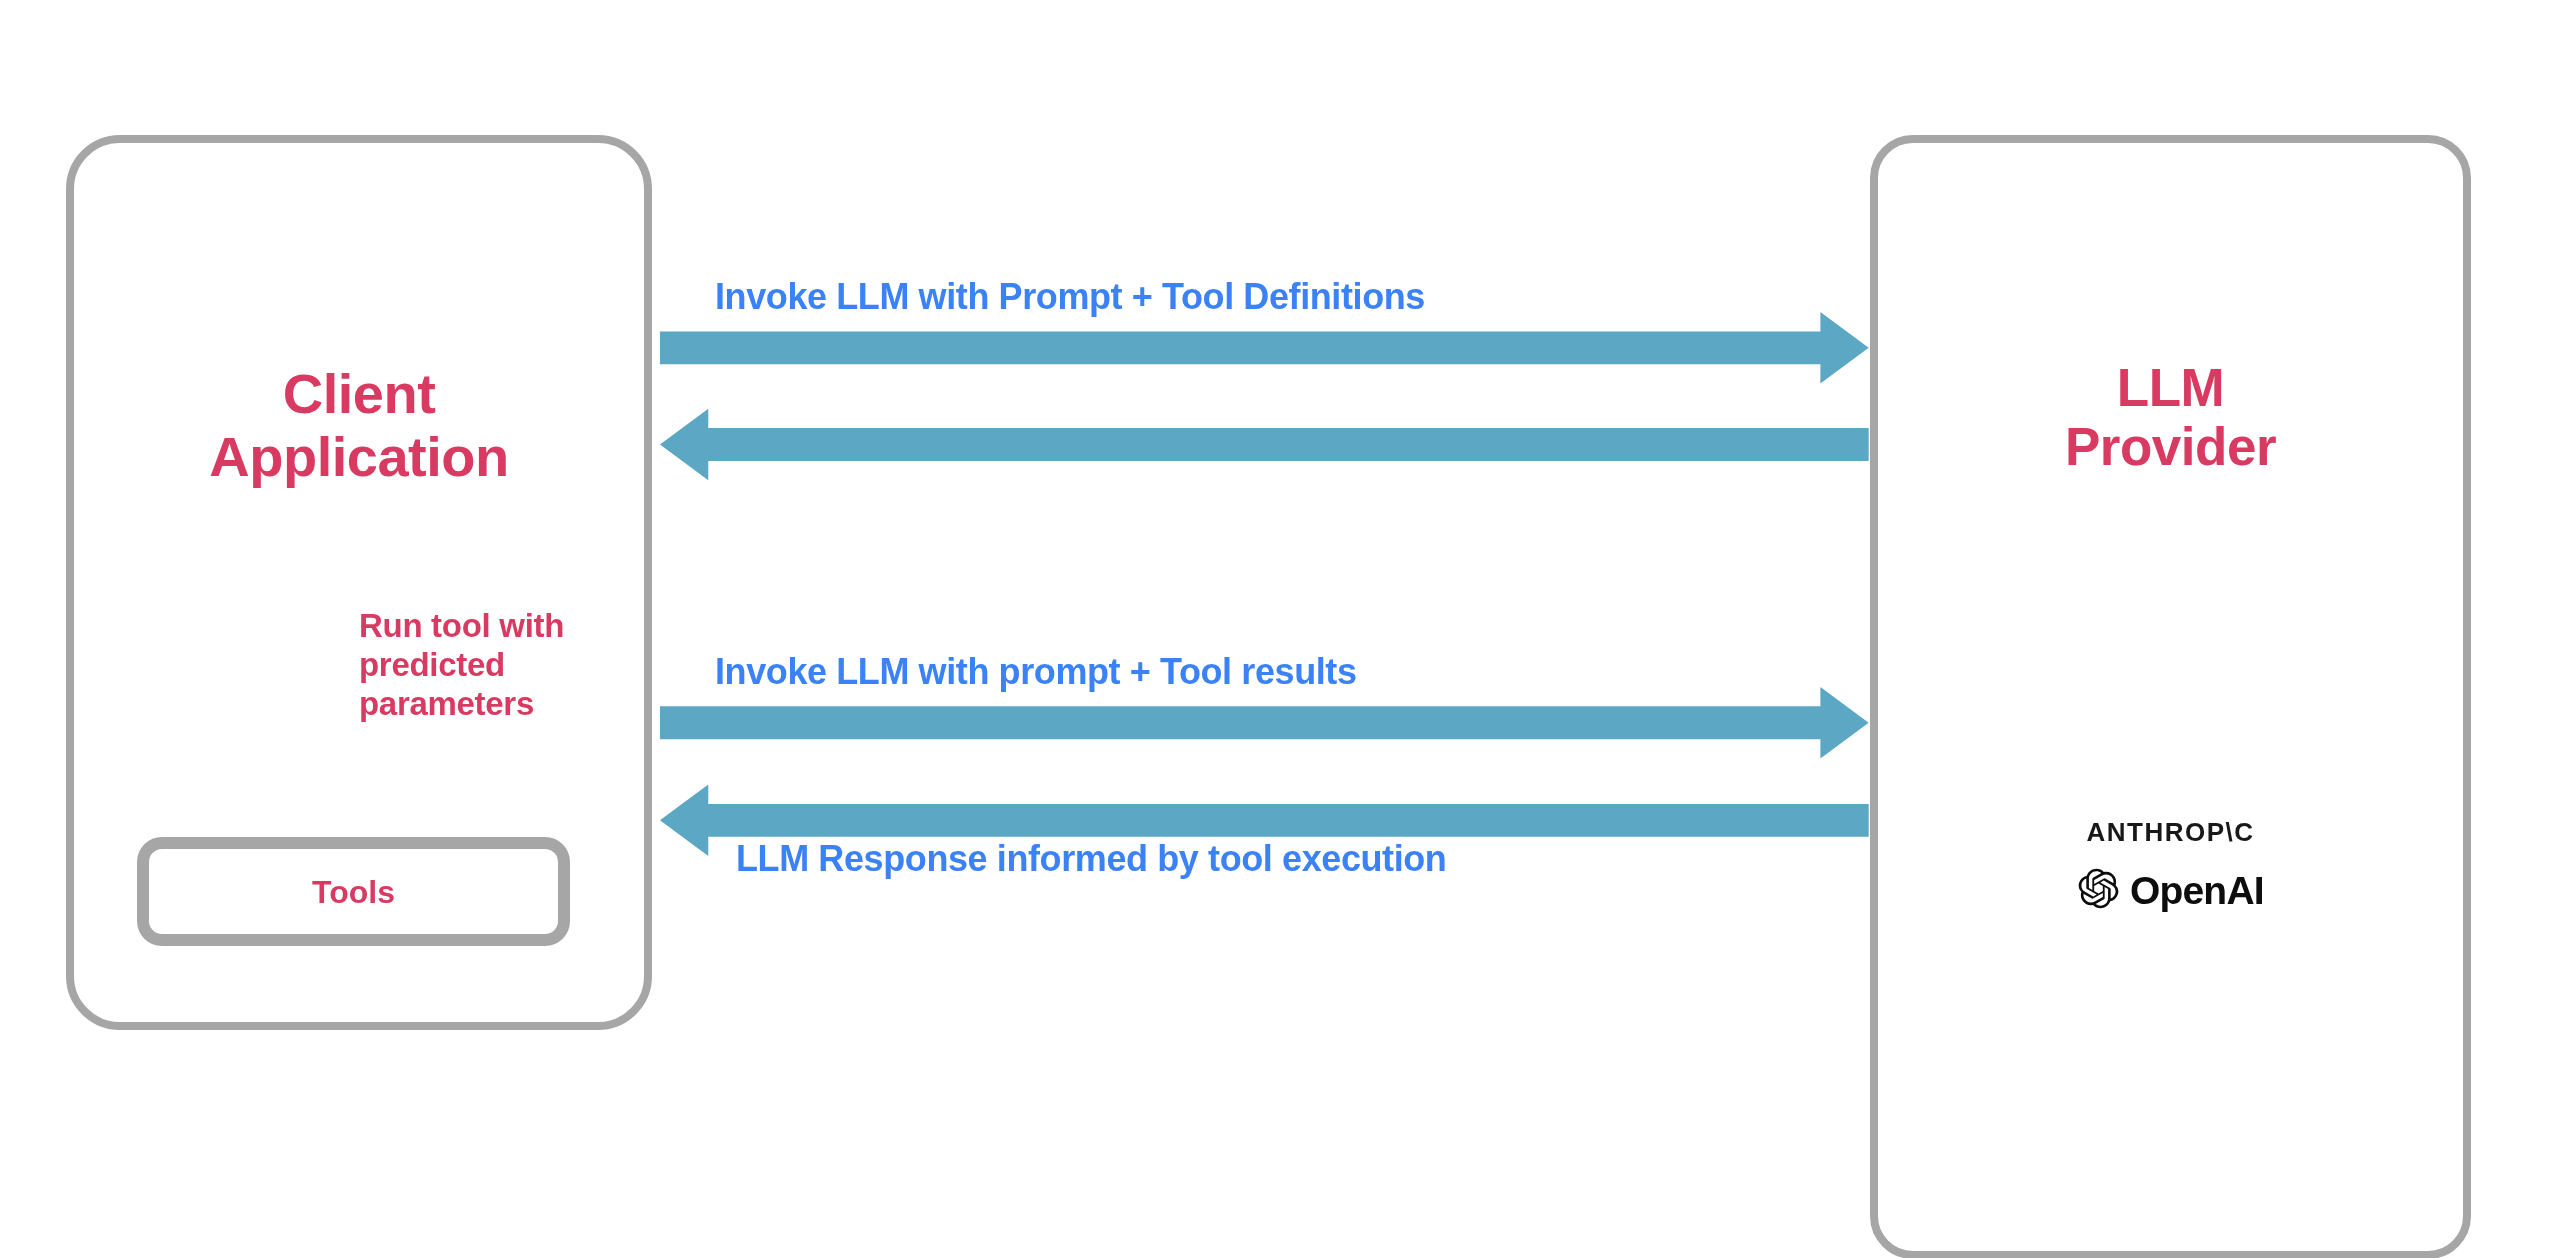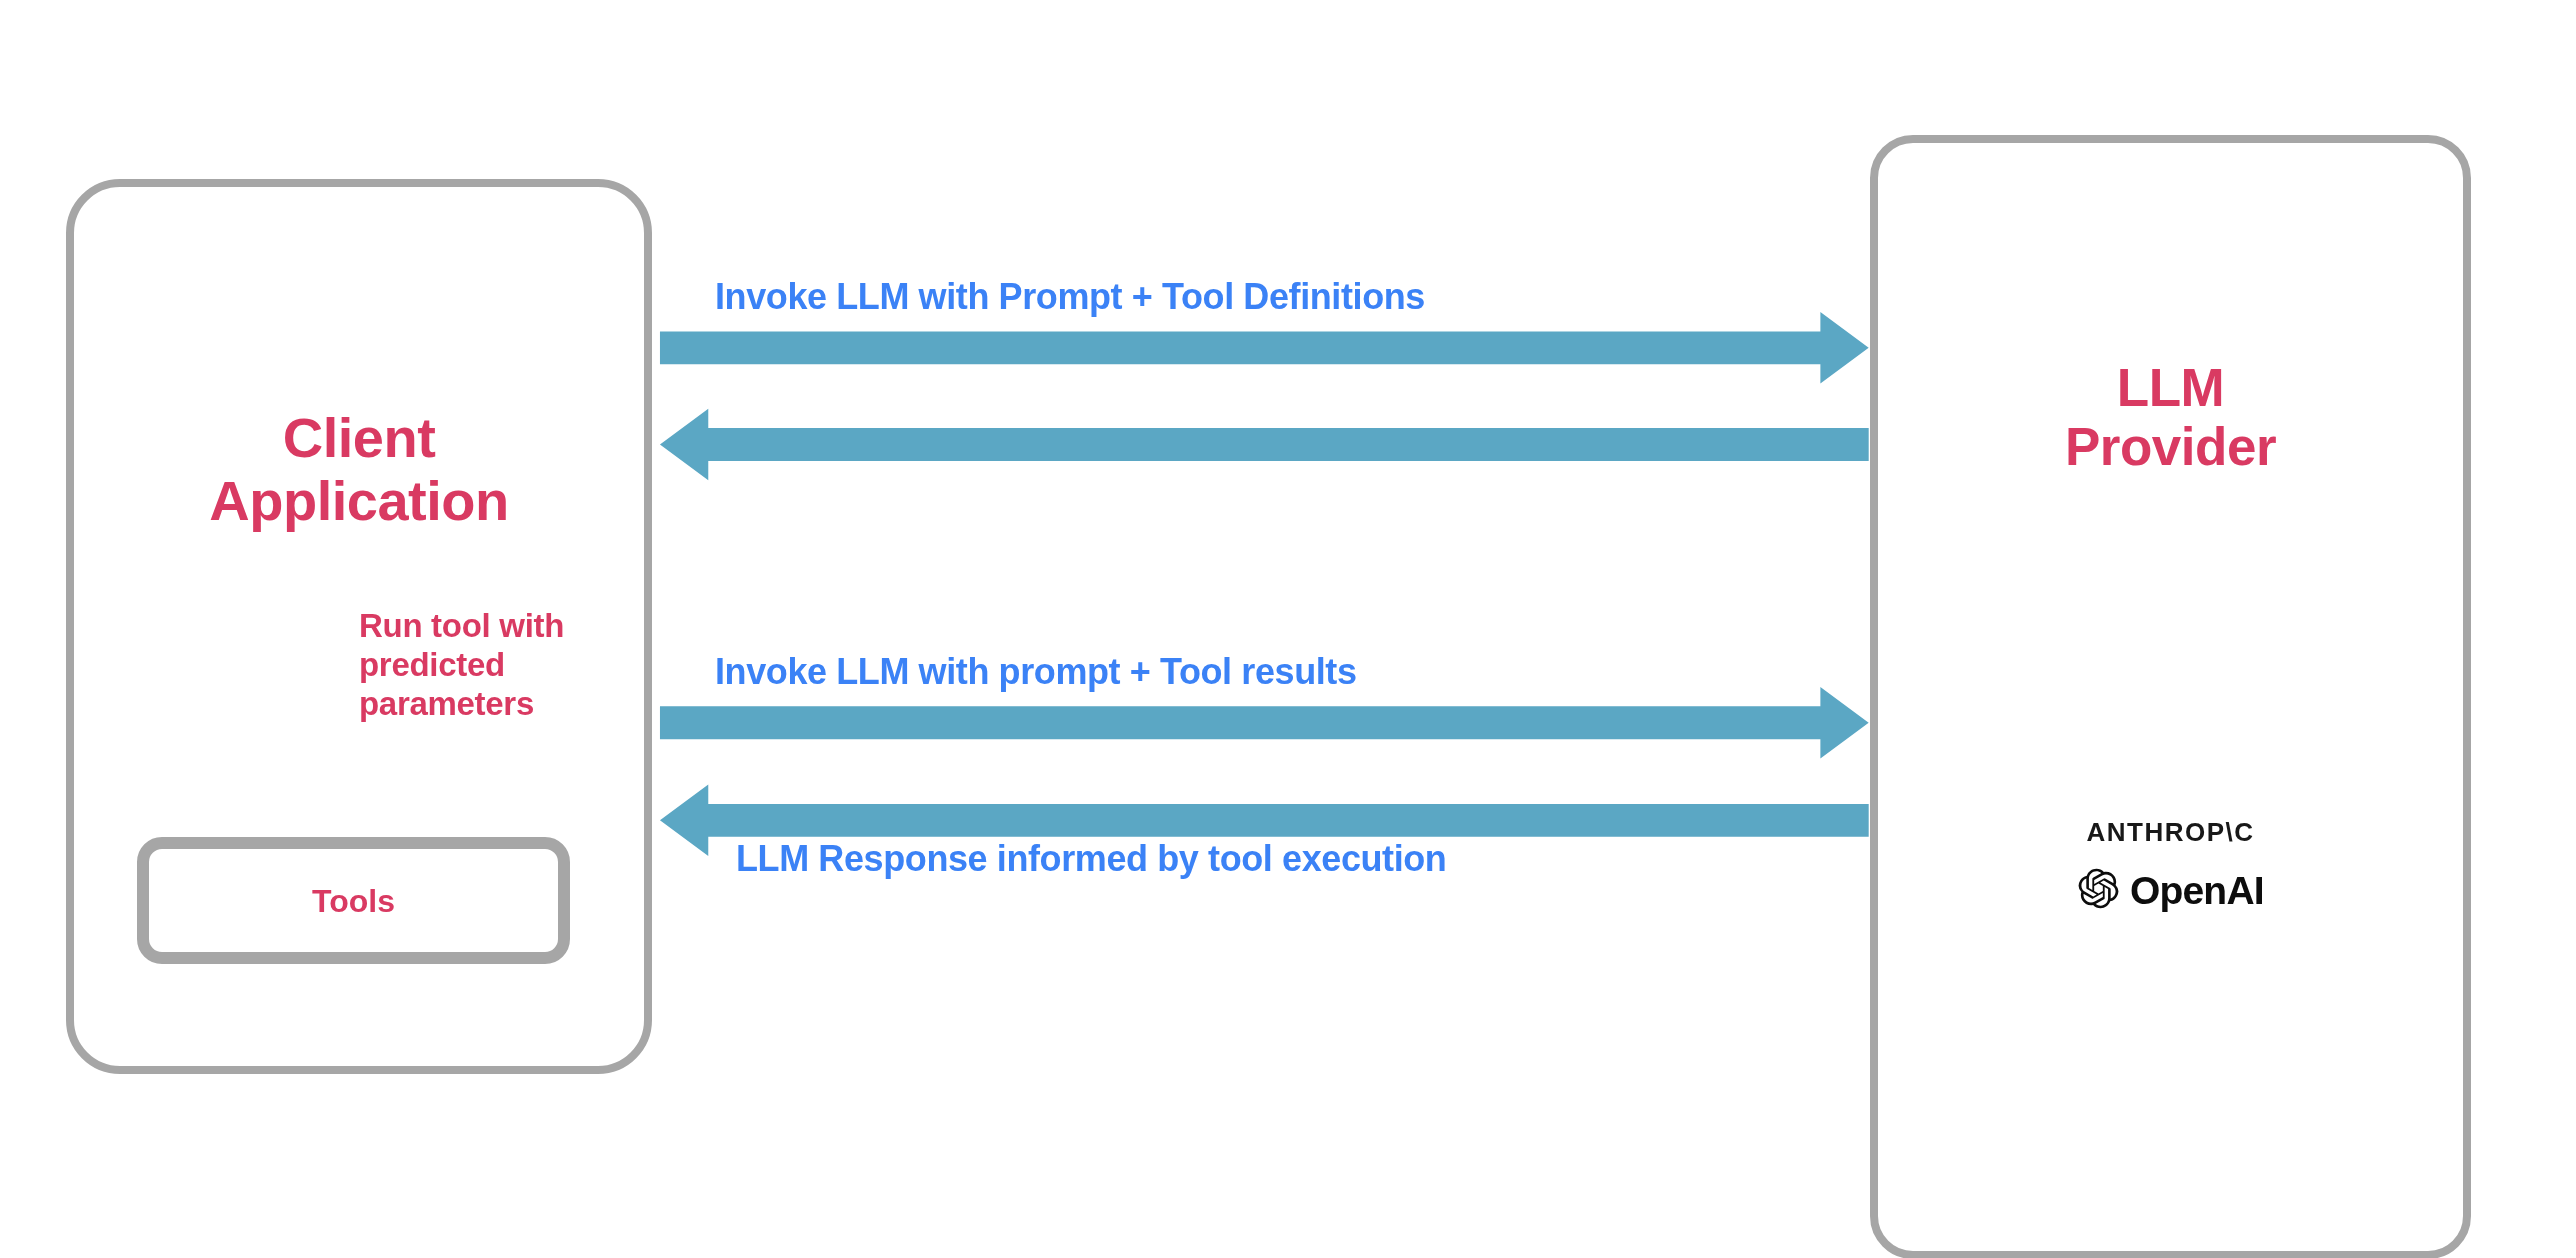--- a/index.html
+++ b/index.html
@@ -25,39 +25,38 @@
     box-sizing: border-box;
     background: #ffffff;
     border: 8.7px solid #a6a6a6;
     border-radius: 54px;
   }
   #client-box {
     left: 66px;
     top: 135px;
     width: 586px;
     height: 895px;
-    margin-top: 44px;
   }
   #provider-box {
     left: 1870px;
     top: 135px;
     width: 601px;
     height: 1124px;
     border-radius: 43px;
   }
   .tools-box {
     position: absolute;
     box-sizing: border-box;
     background: #ffffff;
     border: 12.6px solid #a6a6a6;
     border-radius: 25px;
     left: 137px;
     top: 837px;
     width: 433px;
-    height: 127px;
+    height: 109px;
     display: flex;
     align-items: center;
     justify-content: center;
   }
 
   
   .node-title {
     position: absolute;
     width: 100%;
     text-align: center;

